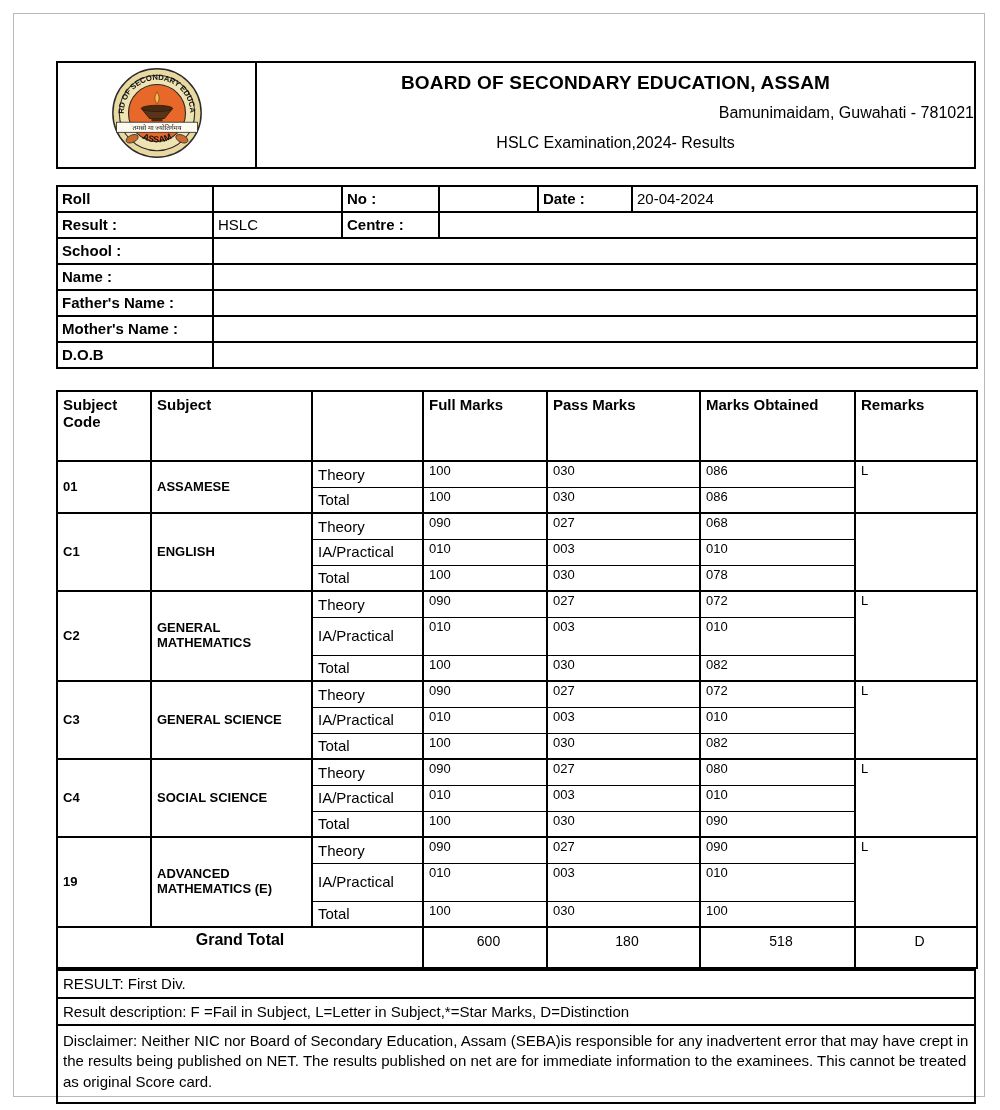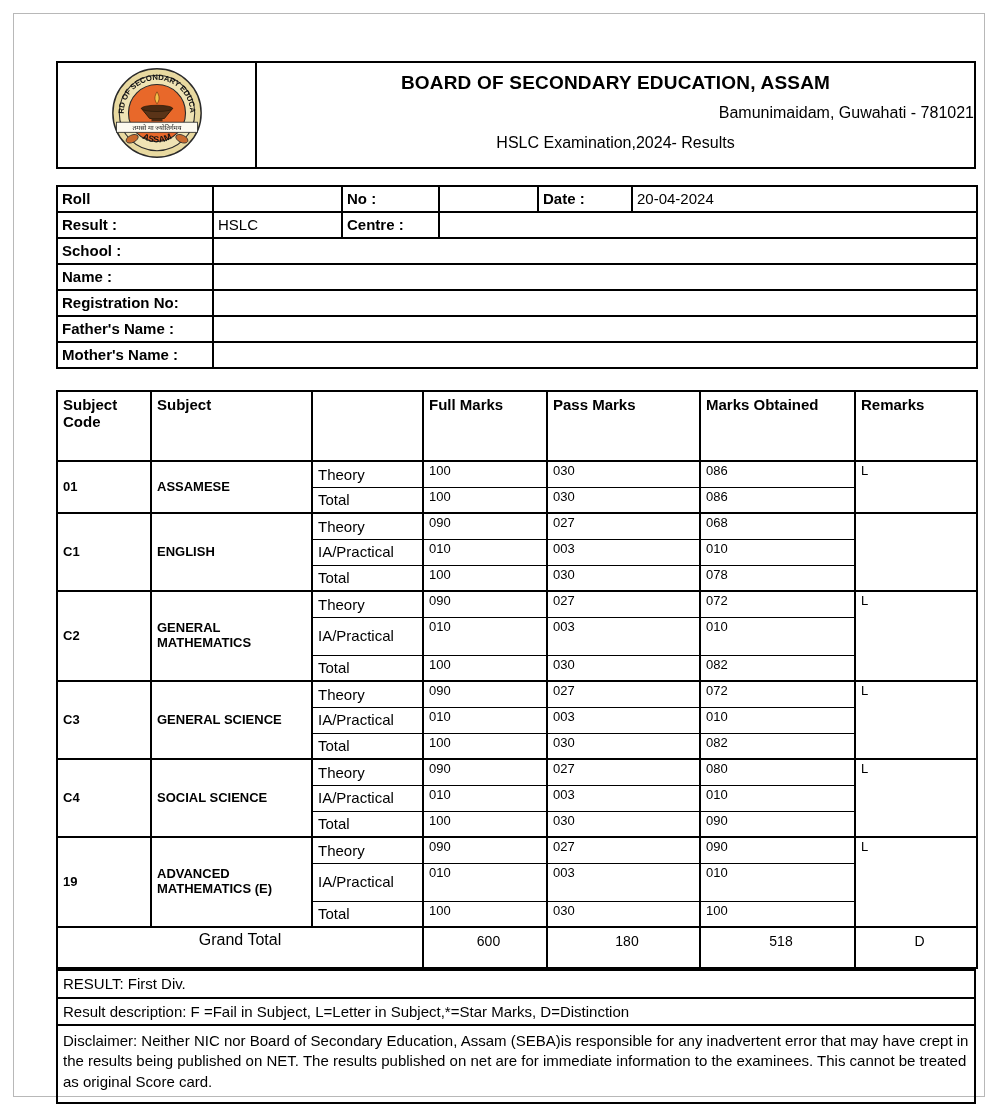--- a/index.html
+++ b/index.html
@@ -149,21 +149,21 @@
 
   .r26 { height: 26px; }
   .r38 { height: 38px; }
 
   td.gt-label {
     text-align: center;
     font-size: 16px;
     height: 32px;
     vertical-align: top;
     padding-top: 3px;
-    font-weight: normal;
+    font-weight: bold;
   }
   td.gt-num {
     text-align: center;
     font-size: 14px;
     height: 32px;
     vertical-align: top;
     padding-top: 5px;
     padding-left: 12px;
   }
 
@@ -266,29 +266,29 @@
       </tr>
       <tr>
         <td>School :</td>
         <td class="val" colspan="5"></td>
       </tr>
       <tr>
         <td>Name :</td>
         <td class="val" colspan="5"></td>
       </tr>
       <tr>
-        <td>Registration No:</td>
-        <td class="val" colspan="5"></td>
-      </tr>
-      <tr>
         <td>Father's Name :</td>
         <td class="val" colspan="5"></td>
       </tr>
       <tr>
         <td>Mother's Name :</td>
+        <td class="val" colspan="5"></td>
+      </tr>
+      <tr>
+        <td>D.O.B</td>
         <td class="val" colspan="5"></td>
       </tr>
     </tbody>
       </table>
 
     <div class="marks-wrap">
       <table class="marks-table">
         <colgroup>
           <col style="width:94px">
             <col style="width:161px">

